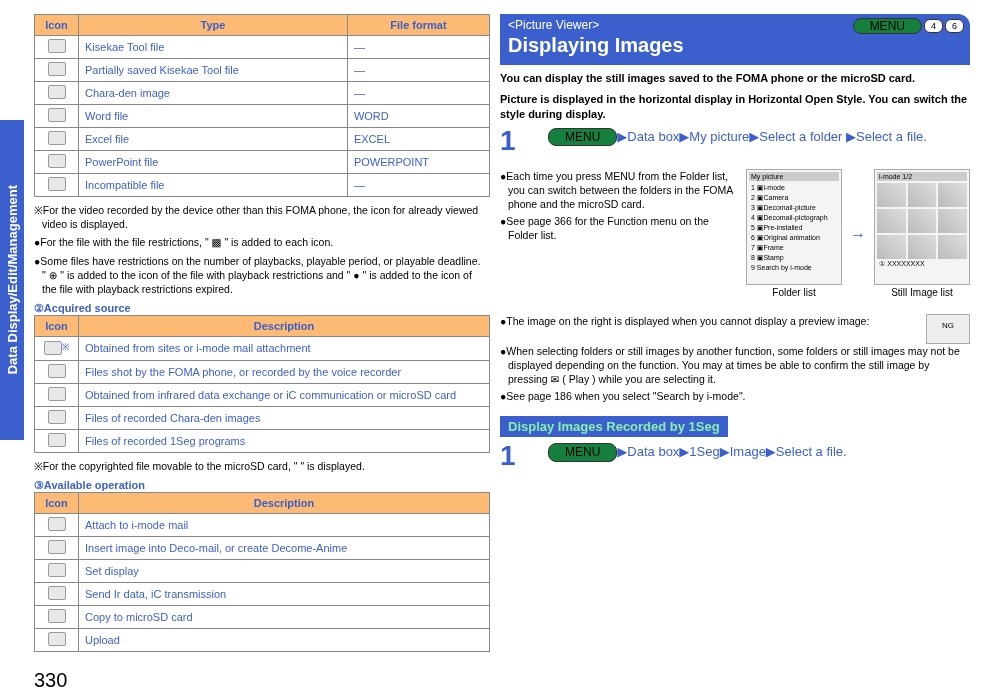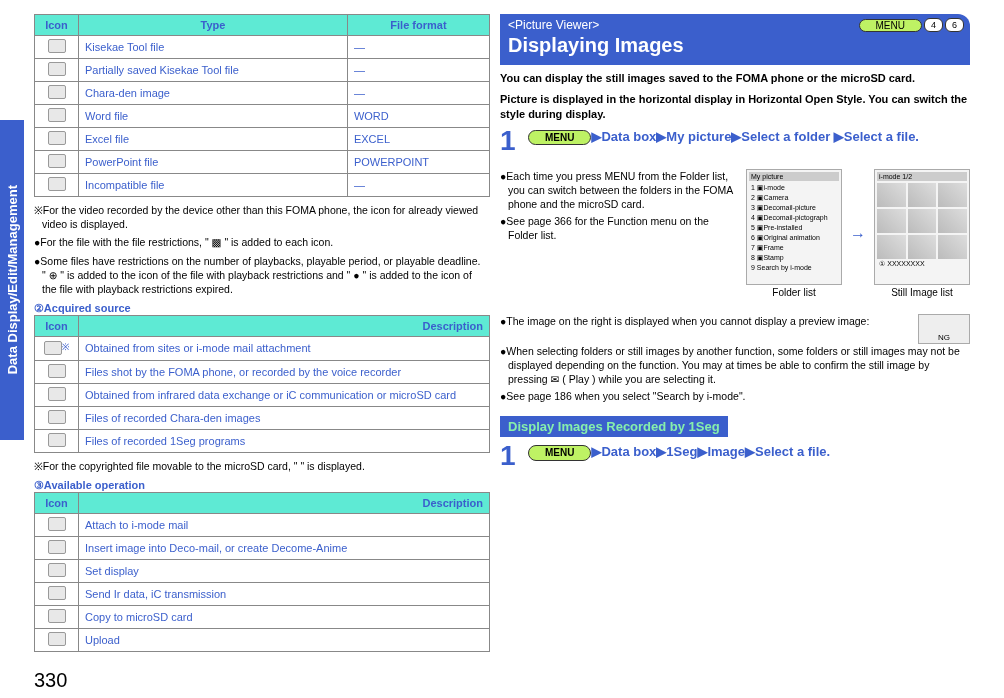--- a/index.html
+++ b/index.html
@@ -25,21 +25,21 @@
     color: #fff;
     display: flex;
     align-items: center;
     justify-content: center;
   }
   .side-tab span { writing-mode: vertical-rl; transform: rotate(180deg); font-size: 13px; font-weight: bold; }
   .col-left { width: 490px; padding-left: 34px; padding-top: 6px; }
   .col-right { width: 480px; padding-left: 10px; padding-top: 6px; }
   table.filetbl { width: 100%; border-collapse: collapse; margin-bottom: 4px; }
   table.filetbl th {
-    background: #5eead4;
+    background: #fdba74;
     font-size: 11px;
     padding: 4px 6px;
     border: 1px solid #888;
     text-align: center;
     color: #3b5fcc;
   }
   table.filetbl td {
     font-size: 11px;
     padding: 3px 6px;
     border: 1px solid #888;
@@ -48,40 +48,40 @@
   .icon-col { width: 44px; text-align: center; }
   .ficon {
     display: inline-block;
     width: 18px; height: 14px;
     background: #e8e8e8;
     border: 1px solid #999;
     border-radius: 2px;
   }
   .note { font-size: 10.5px; line-height: 1.35; color: #000; padding: 2px 4px 2px 8px; text-indent: -8px; }
   .note-head { font-size: 11px; font-weight: bold; color: #3b5fcc; margin-top: 4px; }
-  .desc-table th.deschead { text-align: right; }
+  .desc-table th.deschead { text-align: center; }
   .page-num { position: absolute; left: 34px; bottom: 6px; font-size: 20px; }
 
   
   .rbanner {
     background: #3b5fcc;
     color: #fff;
     padding: 4px 8px 8px 8px;
     border-radius: 0 12px 0 0;
     position: relative;
   }
   .rbanner .tag { font-size: 12px; font-weight: normal; }
   .rbanner .ttl { font-size: 20px; font-weight: bold; margin-top: 2px; }
   .rbanner .kb { position: absolute; right: 6px; top: 4px; display: flex; gap: 2px; align-items: center; }
   .keycap { background: #fff; color: #000; border-radius: 6px; padding: 1px 6px; font-size: 9px; border:1px solid #333;}
-  .mkeycap { background: #bef264; color: #000; border-radius: 8px; padding: 0 16px; font-size: 10px; border:1px solid #333; display:inline-block;}
+  .mkeycap { background: #15803d; color: #000; border-radius: 8px; padding: 0 16px; font-size: 12px; border:1px solid #333; display:inline-block;}
   .bodytxt { font-size: 11px; margin-top: 6px; font-weight: bold; line-height: 1.35; }
   .step-row { display: flex; align-items: flex-start; margin-top: 6px; }
   .step-num { font-size: 28px; font-weight: bold; color: #3b5fcc; width: 28px; line-height: 0.9; }
-  .step-body { flex: 1; font-size: 13px; color: #3b5fcc; font-weight: bold; line-height: 1.35; }
+  .step-body { flex: 1; font-size: 13px; color: #3b5fcc; font-weight: normal; line-height: 1.35; margin-left: 20px; }
   .step-body .arrow { color: #3b5fcc; }
   .sub-row { display: flex; gap: 8px; margin-top: 16px; }
   .sub-txt { flex: 1; font-size: 10.5px; line-height: 1.35; }
   .sub-txt p { margin: 0 0 3px 8px; text-indent: -8px; }
   .screenshot {
     width: 96px; height: 116px;
     background: #f4f4f4;
     border: 1px solid #aaa;
     font-size: 7px;
     padding: 2px;
@@ -95,21 +95,21 @@
   .cap { font-size: 10px; text-align: center; margin-top: 2px; }
   .subhead {
     background: #3b5fcc;
     color: #86efac;
     font-weight: bold;
     font-size: 13px;
     padding: 3px 8px;
     display: inline-block;
     margin-top: 10px;
   }
-  .ng-icon { display:inline-block; width:52px; height:30px; background:#eee; border:1px solid #aaa; text-align:center; font-size:8px; padding-top:18px; vertical-align:middle;}
+  .ng-icon { display:inline-block; width:44px; height:30px; background:#eee; border:1px solid #aaa; text-align:center; font-size:8px; padding-top:6px; vertical-align:middle;}
 </style>
 </head>
 <body>
 
 <div class="side-tab">
     <span>Data Display/Edit/Management</span>
   </div>
 
 <div class="page">
 

